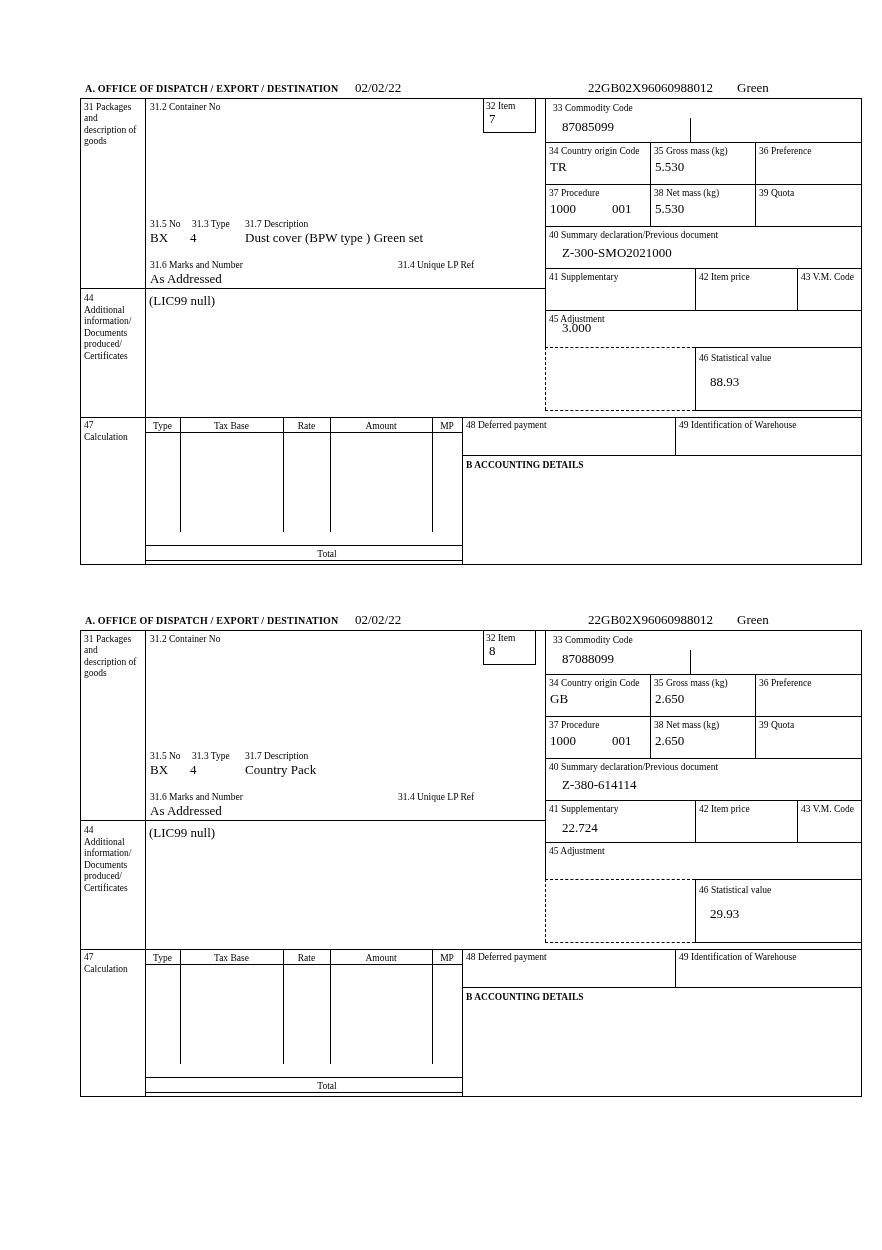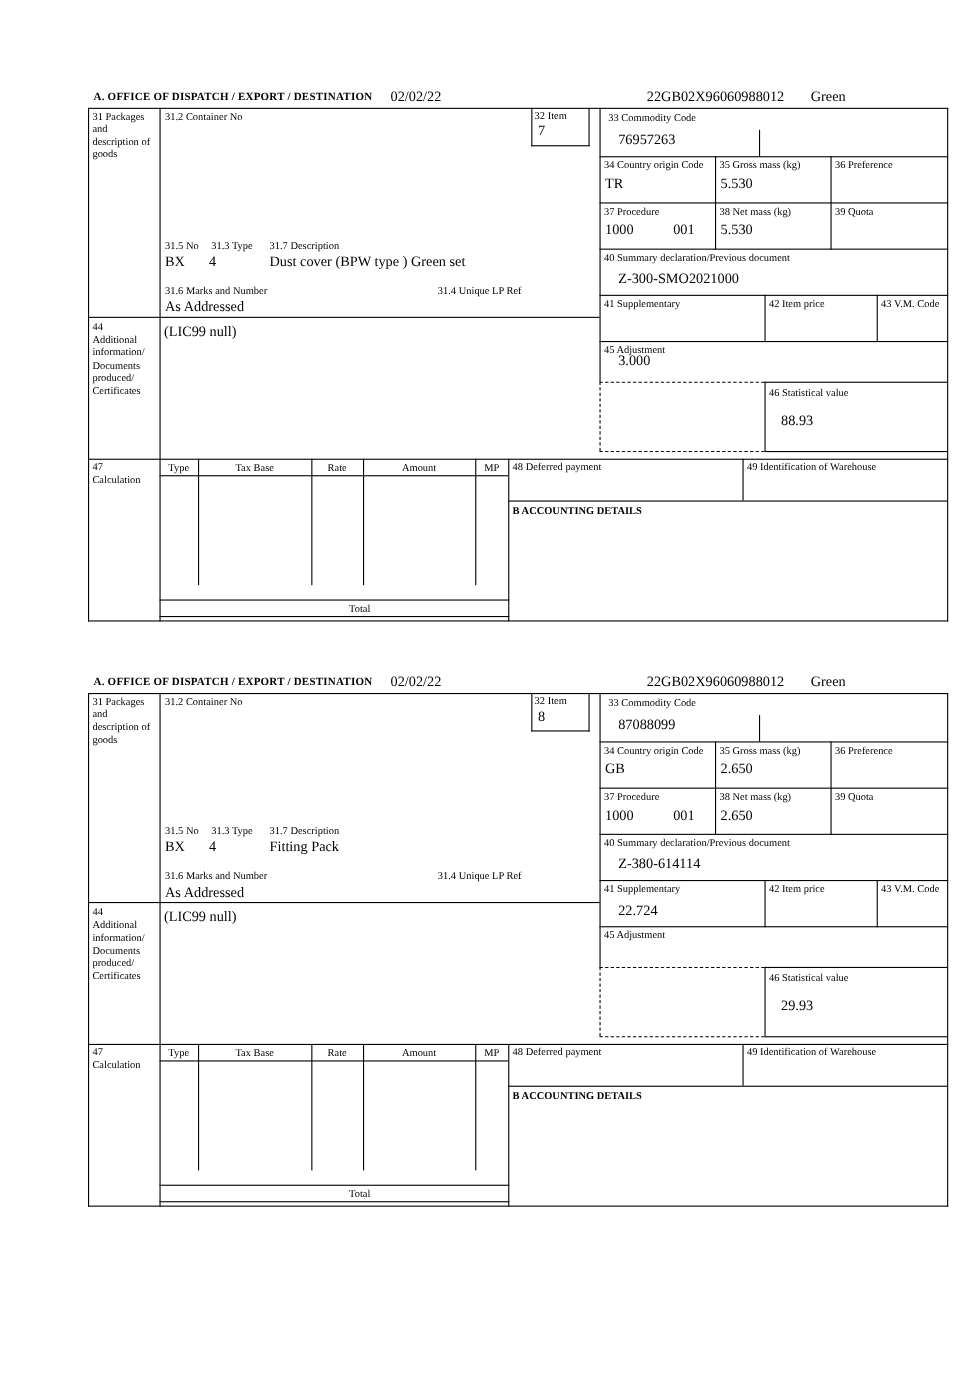--- a/index.html
+++ b/index.html
@@ -84,21 +84,21 @@
     <div class="val" style="left:190px;top:151px;">4</div>
     <div class="val" style="left:245px;top:151px;">Dust cover (BPW type ) Green set</div>
 
     <div class="lbl nw" style="left:150px;top:180px;">31.6 Marks and Number</div>
     <div class="lbl nw" style="left:398px;top:180px;">31.4 Unique LP Ref</div>
     <div class="val" style="left:150px;top:192px;">As Addressed</div>
 
     <div class="val" style="left:149px;top:214px;">(LIC99 null)</div>
 
     <div class="lbl nw" style="left:553px;top:23px;">33 Commodity Code</div>
-    <div class="val" style="left:562px;top:40px;">76957263</div>
+    <div class="val" style="left:562px;top:40px;">87085099</div>
 
     <div class="lbl nw" style="left:549px;top:66px;">34 Country origin Code</div>
     <div class="val" style="left:550px;top:80px;">TR</div>
     <div class="lbl nw" style="left:654px;top:66px;">35 Gross mass (kg)</div>
     <div class="val" style="left:655px;top:80px;">5.530</div>
     <div class="lbl nw" style="left:759px;top:66px;">36 Preference</div>
 
     <div class="lbl nw" style="left:549px;top:108px;">37 Procedure</div>
     <div class="val" style="left:550px;top:122px;">1000</div>
     <div class="val" style="left:612px;top:122px;">001</div>
@@ -187,21 +187,21 @@
 
     <div class="lbl nw" style="left:150px;top:22px;">31.2 Container No</div>
     <div class="lbl nw" style="left:486px;top:21px;">32 Item</div>
     <div class="val" style="left:489px;top:32px;">8</div>
 
     <div class="lbl nw" style="left:150px;top:139px;">31.5 No</div>
     <div class="lbl nw" style="left:192px;top:139px;">31.3 Type</div>
     <div class="lbl nw" style="left:245px;top:139px;">31.7 Description</div>
     <div class="val" style="left:150px;top:151px;">BX</div>
     <div class="val" style="left:190px;top:151px;">4</div>
-    <div class="val" style="left:245px;top:151px;">Fitting Pack</div>
+    <div class="val" style="left:245px;top:151px;">Country Pack</div>
 
     <div class="lbl nw" style="left:150px;top:180px;">31.6 Marks and Number</div>
     <div class="lbl nw" style="left:398px;top:180px;">31.4 Unique LP Ref</div>
     <div class="val" style="left:150px;top:192px;">As Addressed</div>
 
     <div class="val" style="left:149px;top:214px;">(LIC99 null)</div>
 
     <div class="lbl nw" style="left:553px;top:23px;">33 Commodity Code</div>
     <div class="val" style="left:562px;top:40px;">87088099</div>
 

